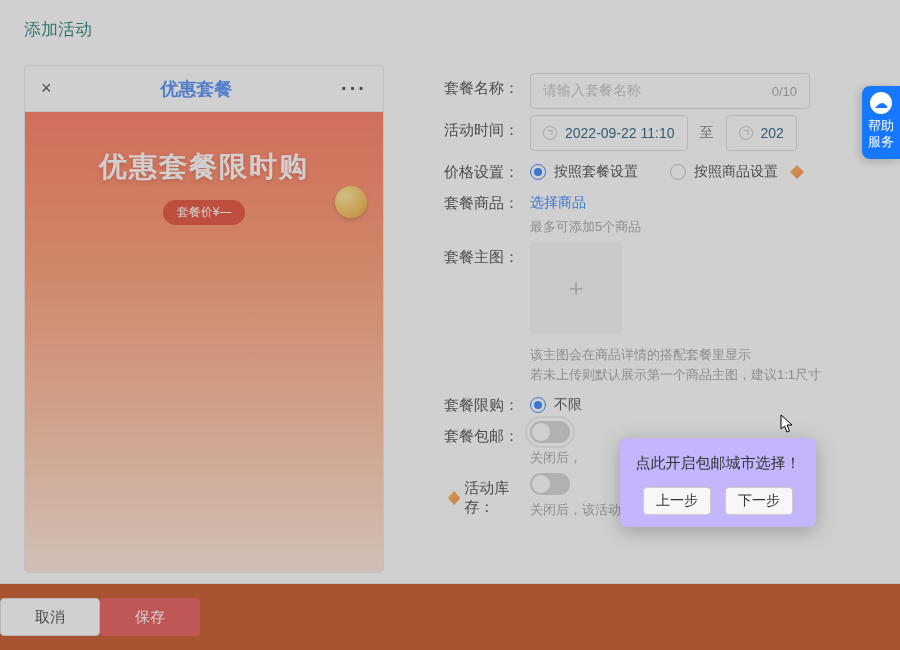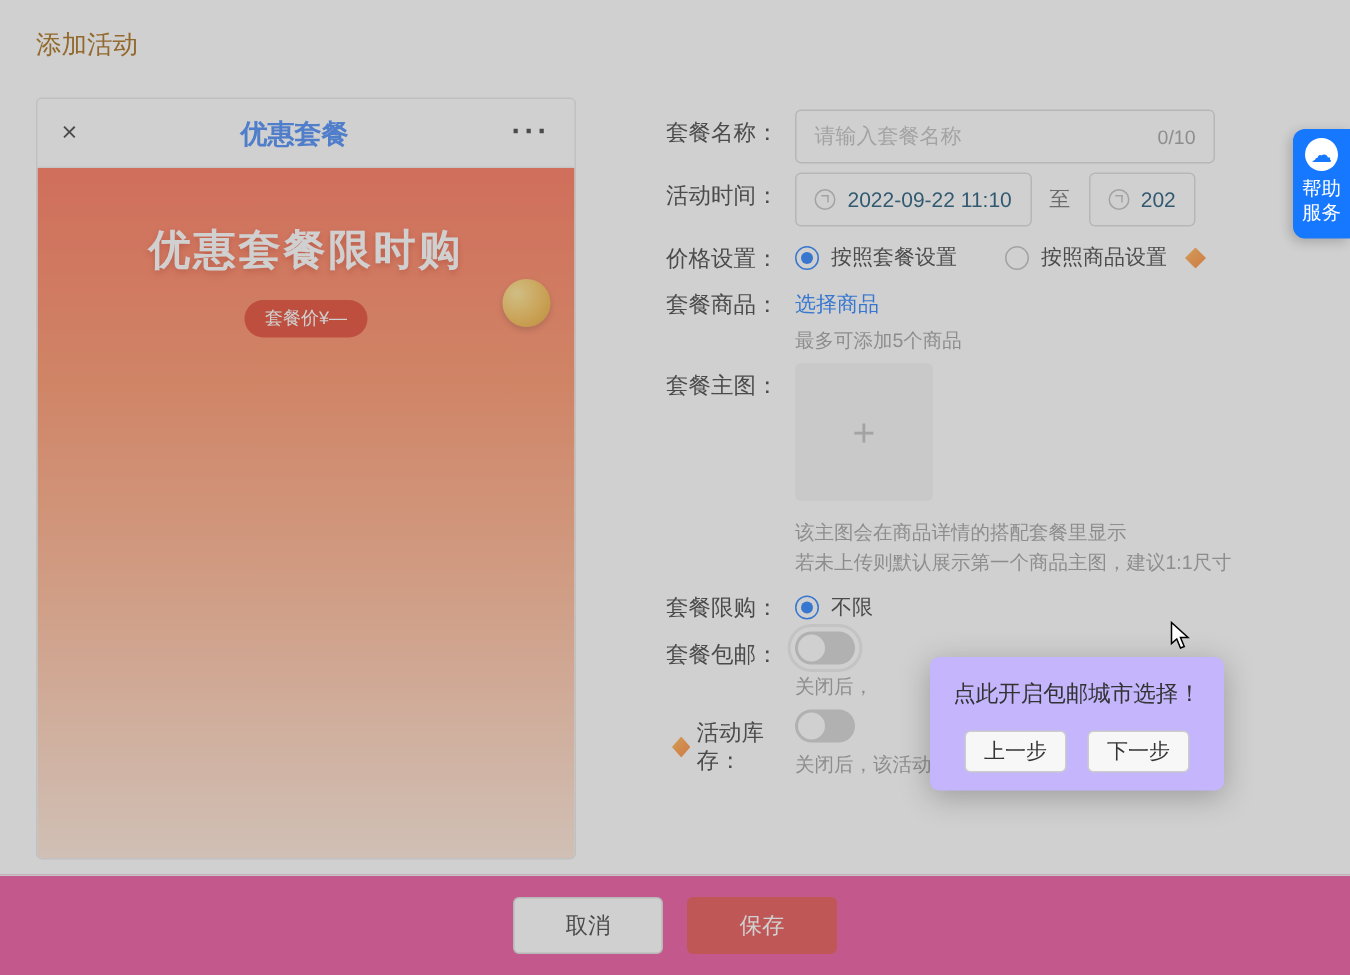--- a/index.html
+++ b/index.html
@@ -15,21 +15,21 @@
   }
   .page {
     position: absolute;
     inset: 0;
     background: #fff;
     padding: 18px 24px 0 24px;
   }
   .page-title {
     font-size: 17px;
     font-weight: 500;
-    color: #a16207;
+    color: #0f766e;
     margin-bottom: 24px;
   }
   .content {
     display: flex;
     gap: 60px;
   }
   
   .preview {
     width: 360px;
     border: 1px solid #e6e6e6;
@@ -183,22 +183,22 @@
   }
   .toggle::after{
     content:"";position:absolute;left:2px;top:2px;width:18px;height:18px;
     border-radius:50%;background:#fff;
   }
   .toggle.highlight { box-shadow: 0 0 0 3px #fff, 0 0 0 5px rgba(0,0,0,0.08);}
 
   .footer {
     position:absolute;left:0;bottom:0;width:100%;
     padding: 14px 0;
-    display:flex;justify-content:center;gap:16px;
-    background:#ec4899;
+    display:flex;justify-content:flex-start;
+    background:#c2410c;
     border-top:1px solid #eee;
   }
   .btn {
     min-width:100px;height:38px;border-radius:4px;
     display:flex;align-items:center;justify-content:center;
     font-size:15px;cursor:pointer;
   }
   .btn-default { background:#fff;border:1px solid #d9d9d9;color:#333;}
   .btn-primary { background:#e64545;color:#fff;border:1px solid #e64545;}
 

